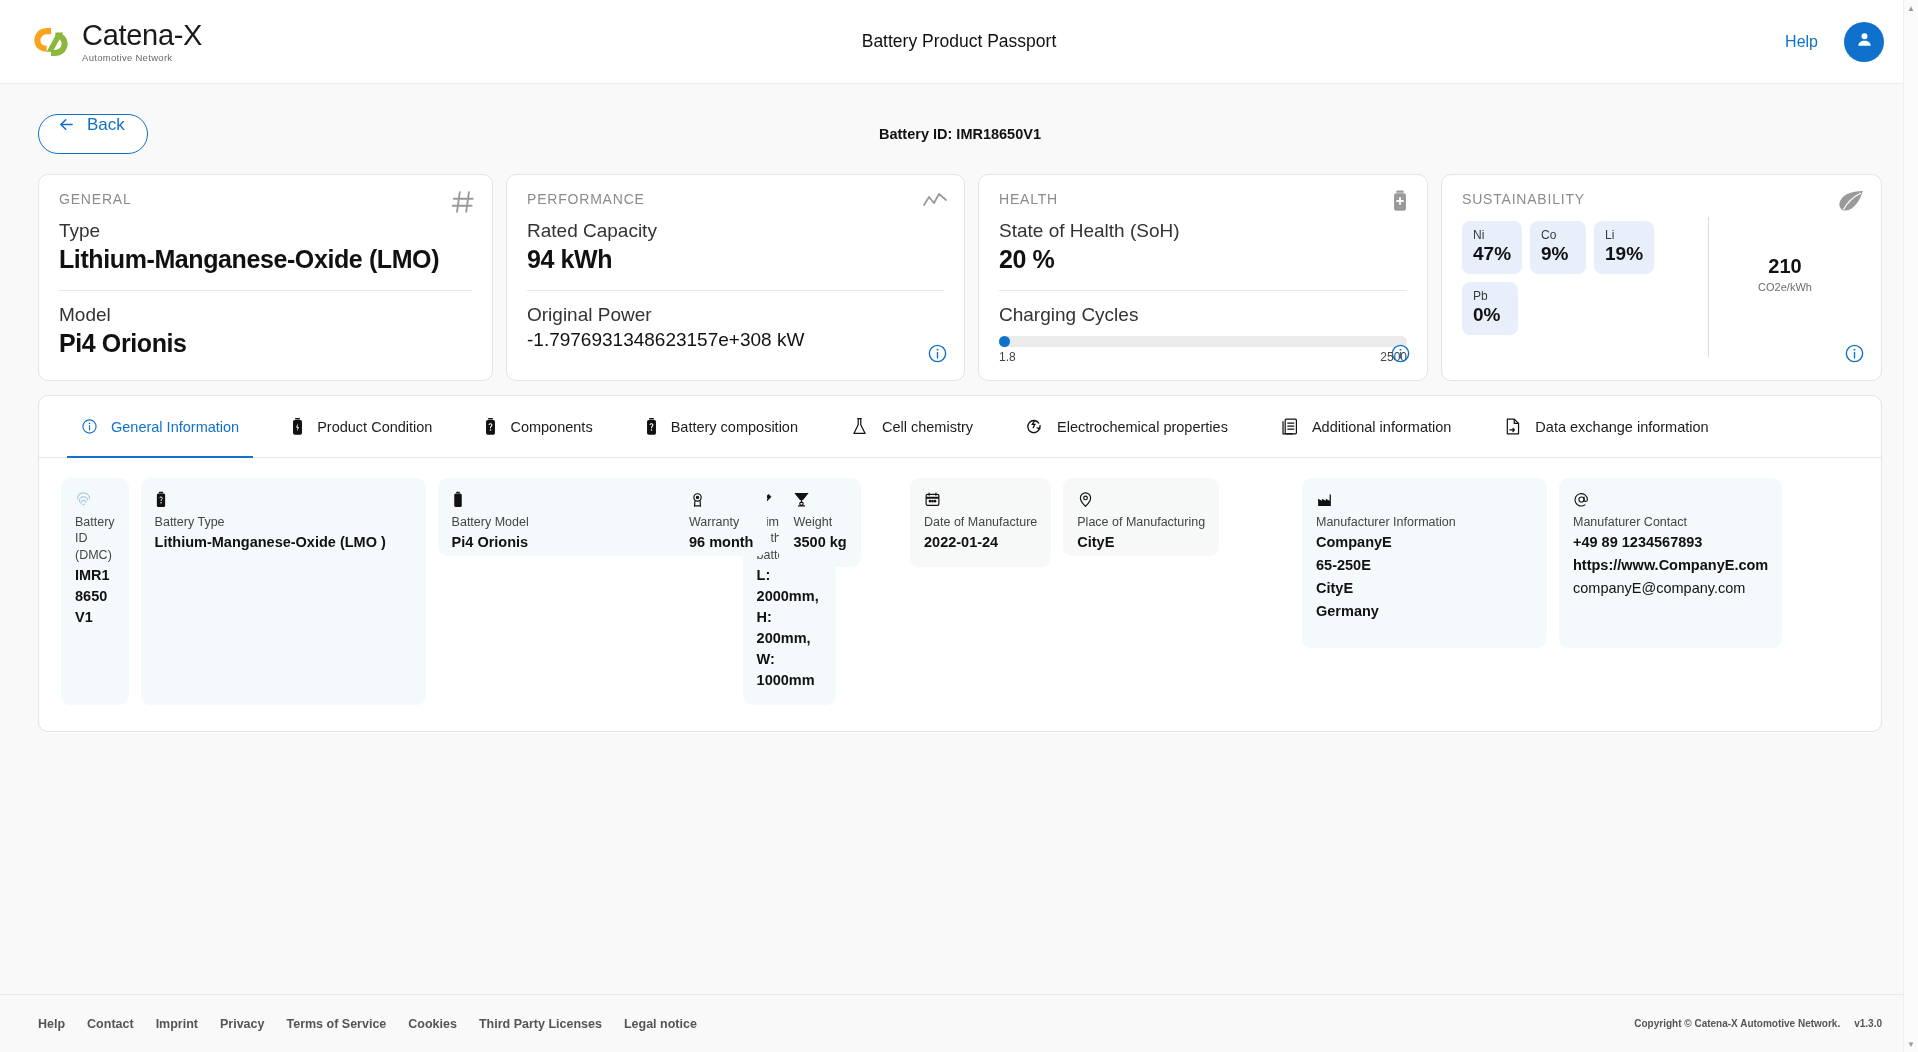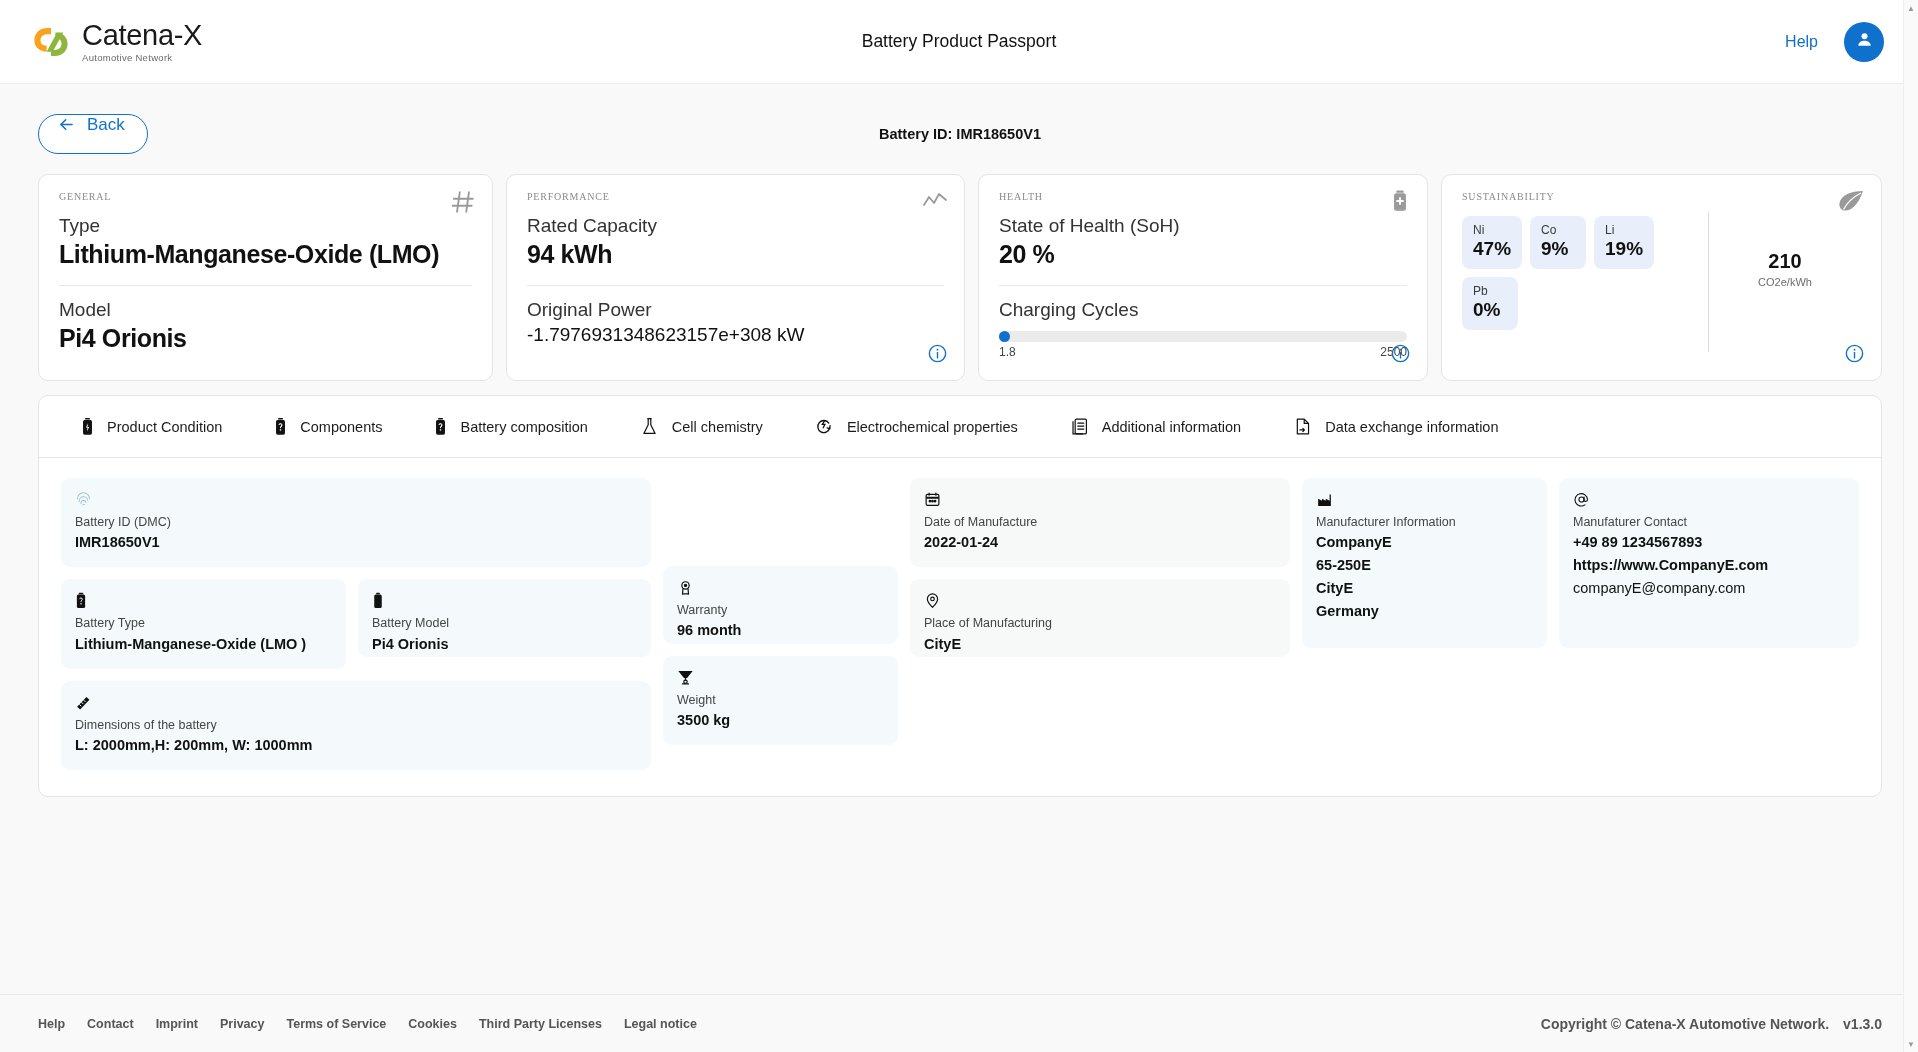--- a/index.html
+++ b/index.html
@@ -57,21 +57,21 @@
     font-size: 14.5px; font-weight: 700; color: #111; pointer-events: none;
   }
 
   
   .kpi-row { display: flex; gap: 13px; margin-top: 12px; }
   .card {
     background: #fff; border: 1px solid #e4e4e4; border-radius: 10px;
     position: relative; padding: 16px 20px 14px 20px;
   }
   .card-title {
-    font-size: 10px; letter-spacing: 0.8px; color: #8b8b8b; text-transform: uppercase; font-family: Liberation Serif, serif;
+    font-size: 14px; letter-spacing: 0.8px; color: #8b8b8b; text-transform: uppercase;
   }
   .card-icon { position: absolute; top: 14px; right: 16px; color: #888; }
   .kpi-label { font-size: 19px; color: #333; margin-top: 13px; }
   .kpi-value { font-size: 25px; font-weight: 700; color: #111; margin-top: 3px; letter-spacing: -0.4px; }
   .kpi-value.small { font-size: 19px; font-weight: 400; letter-spacing: 0; }
   .divider { height: 1px; background: #e8e8e8; margin: 16px 0 0 0; }
   .info-dot { position: absolute; right: 16px; bottom: 12px; }
 
   .card-general { width: 455px; height: 207px; }
   .card-performance { width: 459px; height: 207px; }
@@ -106,42 +106,42 @@
     padding: 0 26px; font-size: 14.5px; color: #1c1c1c; cursor: pointer;
     position: relative; white-space: nowrap;
   }
   .tab.active { color: #0f71cb; }
   .tab.active::after {
     content: ""; position: absolute; left: 12px; right: 12px; bottom: -1px; height: 2.5px; background: #0f71cb;
   }
   .tab-ico { display: flex; align-items: center; }
 
   .fields { display: flex; gap: 12px; padding: 20px 22px 26px 22px; align-items: flex-start; }
-  .col { display: flex; flex-direction: column; gap: 12px; }
+  .col { display: flex; flex-direction: row; gap: 12px; }
   .col-a { width: 590px; }
   .col-b { width: 380px; }
   .col-c { width: 235px; }
   .row2 { display: flex; gap: 12px; }
 
   .fcard { background: #f4fafb; border-radius: 9px; padding: 12px 14px 14px 14px; }
   .fcard.gray { background: #f7f8f8; }
   .f-ico { height: 19px; display: flex; align-items: center; color: #111; margin-bottom: 5px; }
   .f-label { font-size: 12.5px; color: #444; line-height: 1.3; }
   .f-value { font-size: 14.5px; font-weight: 700; color: #111; line-height: 1.45; margin-top: 2px; word-break: break-word;}
   .f-value.reg { font-weight: 400; }
 
   
   .footer {
     position: absolute; left: 0; right: 0; bottom: 0; height: 58px;
     display: flex; align-items: center; padding: 0 36px 0 38px;
     border-top: 1px solid #e9e9e9; background: #f9f9f9;
   }
   .footer-links { display: flex; gap: 22px; }
   .footer-links a { font-size: 12.5px; color: #555; text-decoration: none; font-weight: 700; cursor: pointer; }
-  .footer-right { margin-left: auto; font-size: 14px; color: #555; font-weight: 700; display:flex; gap:14px;}
+  .footer-right { margin-left: auto; font-size: 10px; color: #555; font-weight: 700; display:flex; gap:14px;}
 
   
   .scrollbar {
     position: absolute; right: 0; top: 0; bottom: 0; width: 15px;
     background: #fafafa; border-left: 1px solid #eee;
   }
   .sb-arrow { height: 16px; display: flex; align-items: center; justify-content: center; color: #9a9a9a; font-size: 8px;}
   .sb-arrow.bot { position: absolute; bottom: 0; left: 0; right: 0; }
 </style>
 </head>
@@ -304,20 +304,30 @@
                 <path d="M12 10.8 V17" stroke-linecap="round"></path>
                 <circle cx="12" cy="7.6" r="1.1" fill="#0f71cb" stroke="none"></circle>
             </svg>
           </span>
         </div>
       </div>
 
       <div class="panel">
 
         <div class="tabs">
+          <div class="tab active">
+            <span class="tab-ico">
+              <svg viewBox="0 0 24 24" width="17" height="17" fill="none" stroke="#0f71cb" stroke-width="1.6">
+                <circle cx="12" cy="12" r="9.3"></circle>
+                  <path d="M12 10.8 V17" stroke-linecap="round"></path>
+                  <circle cx="12" cy="7.6" r="1.1" fill="#0f71cb" stroke="none"></circle>
+              </svg>
+            </span>
+            <span>General Information</span>
+          </div>
 
           <div class="tab">
             <span class="tab-ico">
               <svg viewBox="0 0 16 22" width="13" height="19">
                 <rect x="5" y="0.5" width="6" height="2" rx="0.8" fill="#111"></rect>
                 <rect x="2.5" y="3" width="11" height="18" rx="2" fill="#111"></rect>
                 <path d="M8.6 7 L6 12.2 H8 L7.4 17 L10 11.6 H8 Z" fill="#fff"></path>
               </svg>
             </span>
             <span>Product Condition</span>

